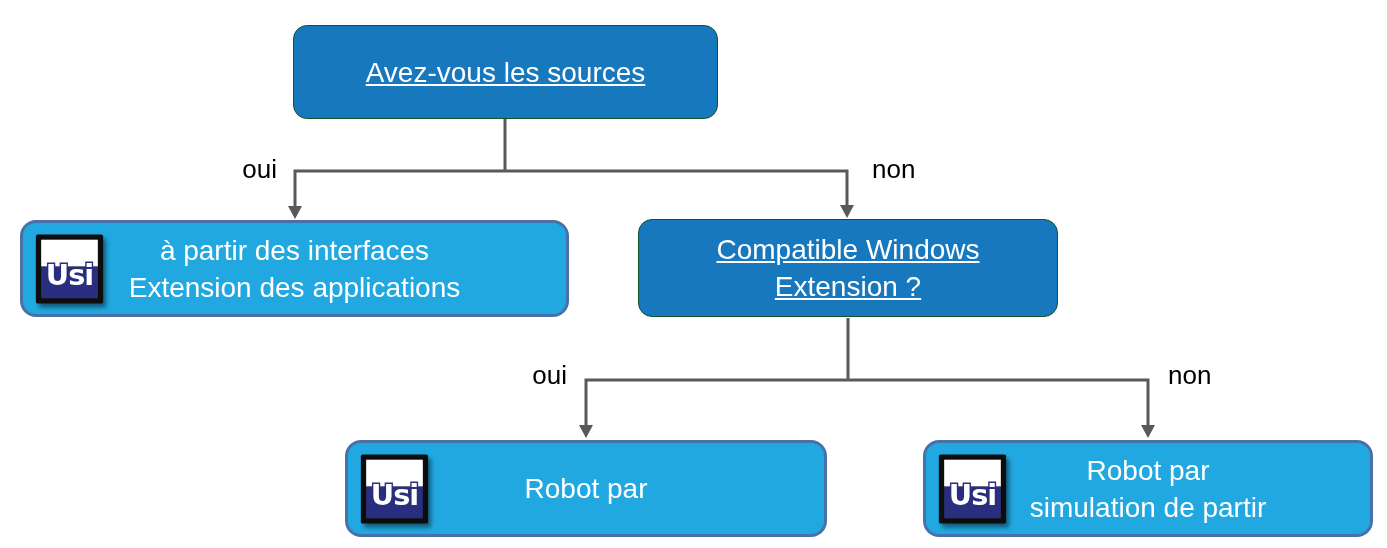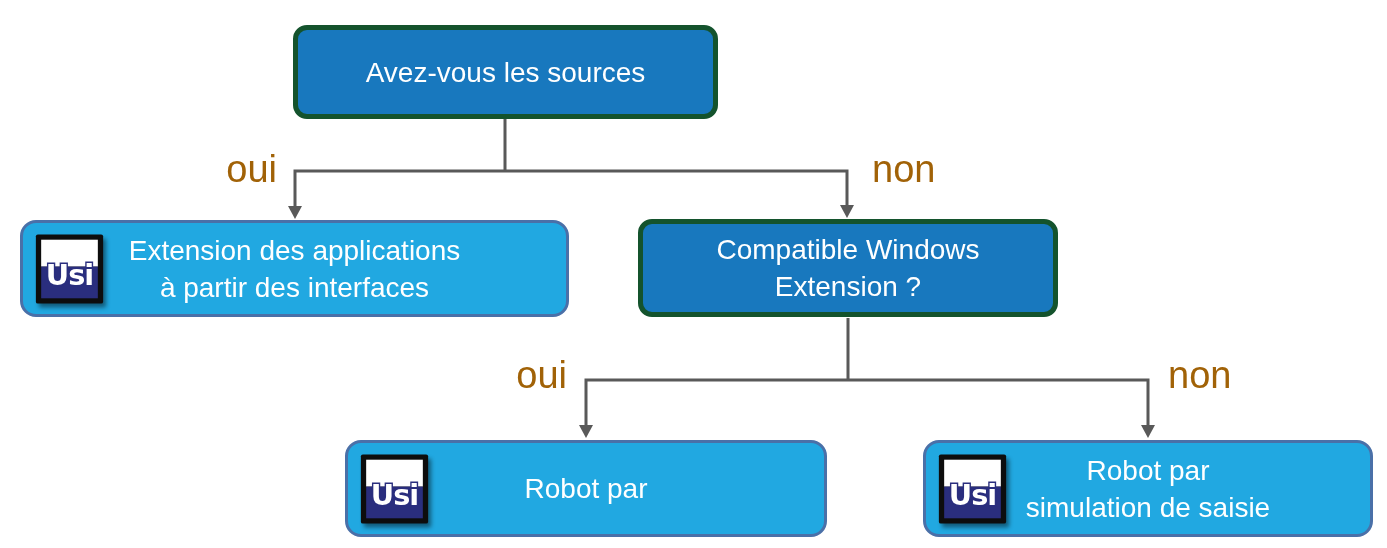--- a/index.html
+++ b/index.html
@@ -29,36 +29,37 @@
     flex-direction: column;
     justify-content: center;
     align-items: center;
     color: #ffffff;
     font-size: 28px;
     line-height: 37px;
     text-align: center;
   }
   .decision {
     background: #1878BE;
-    border: 5px solid #14532d;
+    border: 1px solid #14532d;
     border-radius: 14px;
+    text-decoration: underline;
   }
   .result {
     background: #21A8E1;
     border: 3px solid #4A70A8;
     border-radius: 16px;
   }
   .tline { display: block; white-space: nowrap; }
 
   
   .edge-label {
     position: absolute;
-    font-size: 38px;
+    font-size: 26px;
     line-height: 34px;
-    color: #a16207;
+    color: #000000;
   }
 
   
   .usi-logo {
     position: absolute;
     left: 10px;
     top: 50%;
     transform: translateY(-50%);
     width: 73px;
     height: 75px;
@@ -104,22 +105,22 @@
     <span class="tline">Avez-vous les sources</span>
   </div>
 
   <div class="node result" style="left:20px; top:220px; width:549px; height:97px;">
     <svg class="usi-logo" viewBox="0 0 76 78">
       <rect class="lg-frame" x="3" y="3" width="70" height="72"></rect>
       <rect class="lg-white" x="8.5" y="8.5" width="59" height="28"></rect>
       <rect class="lg-navy" x="8.5" y="36.5" width="59" height="33"></rect>
       <text class="lg-text" x="38" y="56">Usi</text>
     </svg>
+    <span class="tline">à partir des interfaces</span>
     <span class="tline">Extension des applications</span>
-    <span class="tline">à partir des interfaces</span>
   </div>
 
   <div class="node decision" style="left:638px; top:219px; width:420px; height:98px;">
     <span class="tline">Compatible Windows</span>
     <span class="tline">Extension ?</span>
   </div>
 
   <div class="node result" style="left:345px; top:440px; width:482px; height:97px;">
     <svg class="usi-logo" viewBox="0 0 76 78">
       <rect class="lg-frame" x="3" y="3" width="70" height="72"></rect>
@@ -131,16 +132,16 @@
   </div>
 
   <div class="node result" style="left:923px; top:440px; width:450px; height:97px;">
     <svg class="usi-logo" viewBox="0 0 76 78">
       <rect class="lg-frame" x="3" y="3" width="70" height="72"></rect>
       <rect class="lg-white" x="8.5" y="8.5" width="59" height="28"></rect>
       <rect class="lg-navy" x="8.5" y="36.5" width="59" height="33"></rect>
       <text class="lg-text" x="38" y="56">Usi</text>
     </svg>
     <span class="tline">Robot par</span>
-    <span class="tline">simulation de saisie</span>
+    <span class="tline">simulation de partir</span>
   </div>
 
 </div>
 
 </body></html>

